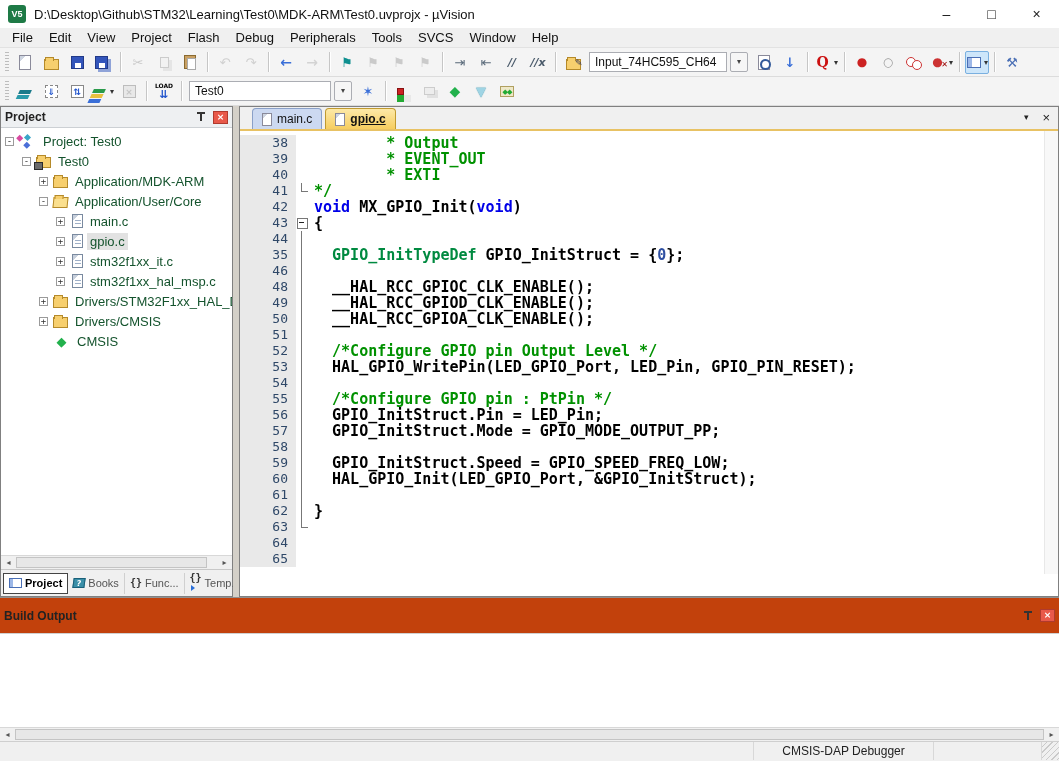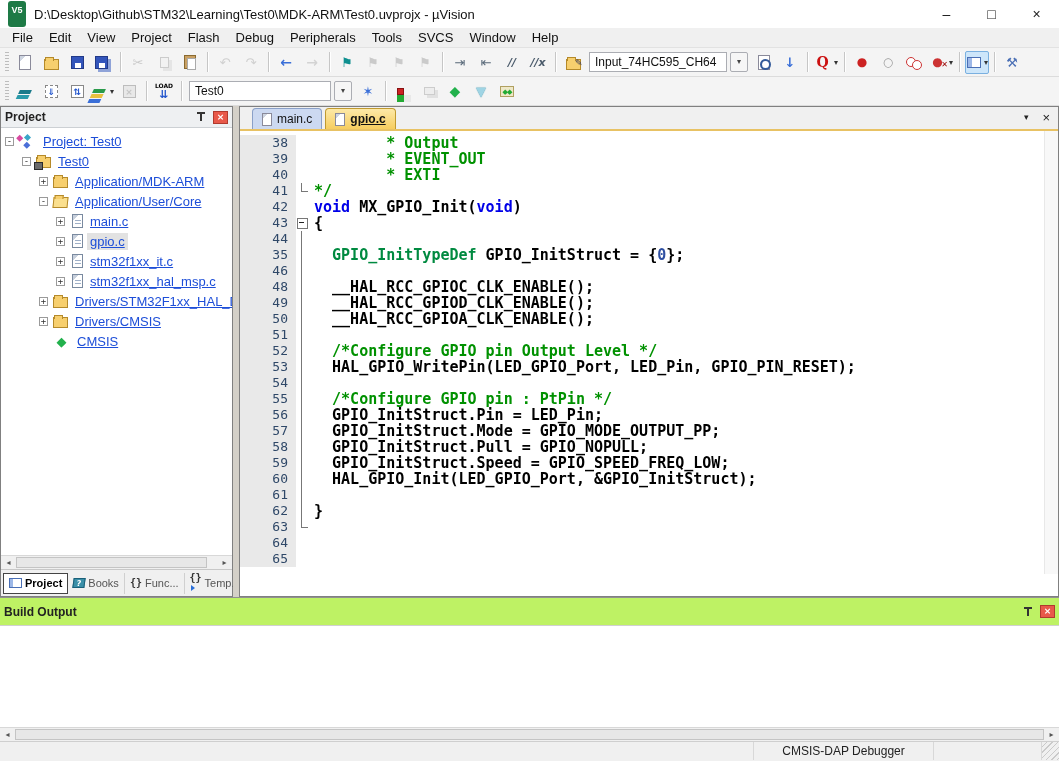--- a/index.html
+++ b/index.html
@@ -1,21 +1,21 @@
 <!DOCTYPE html>
 <html><head>
 <meta charset="utf-8">
 <style>
   * { box-sizing: border-box; margin: 0; padding: 0; }
   html,body { width:1059px; height:761px; overflow:hidden; }
   body { font-family:"Liberation Sans", sans-serif; font-size:12px; background:#f0f0f0; color:#111; position:relative; }
 
   
   .titlebar { height:28px; background:#fff; display:flex; align-items:center; padding-left:8px; }
-  .applogo { width:18px; height:26px; background:#1e7a46; border-radius:3px; color:#fff;
+  .applogo { width:18px; height:18px; background:#1e7a46; border-radius:3px; color:#fff;
              font:bold 9px/18px "Liberation Sans",sans-serif; text-align:center; margin-right:8px; }
   .apptitle { font-size:13px; color:#111; flex:1; white-space:nowrap; overflow:hidden; }
   .winctl { display:flex; height:28px; }
   .winbtn { width:45px; text-align:center; font-size:14px; line-height:28px; color:#222; }
 
   
   .menubar { height:20px; background:#f0f0f0; display:flex; align-items:center; padding-left:4px; border-bottom:1px solid #e2e2e2; }
   .menu-item { padding:0 8px; font-size:13px; color:#111; }
 
   
@@ -85,21 +85,21 @@
   .panel-head { height:21px; background:#eef0f2; border-bottom:1px solid #ccd0d4; display:flex; align-items:center; padding:0 4px; flex:none; }
   .panel-title { flex:1; font-size:12px; font-weight:bold; color:#222; }
   .pin { width:10px; height:12px; position:relative; }
   .pin::before { content:""; position:absolute; left:4px; top:2px; width:2px; height:8px; background:#333; }
   .pin::after { content:""; position:absolute; left:1px; top:1px; width:8px; height:2px; background:#333; }
   .xbtn { width:15px; height:13px; background:#e8594a; border:1px solid #b03a2e; color:#fff; font:bold 9px/11px "DejaVu Sans",sans-serif; text-align:center; margin-left:7px; }
   .tree { flex:1; overflow:hidden; padding-top:3px; }
   .tree-row { height:20px; display:flex; align-items:center; white-space:nowrap; }
   .expander { width:9px; height:9px; border:1px solid #9a9a9a; background:#fff; font:9px/7px "DejaVu Sans Mono",monospace; text-align:center; color:#333; margin-right:5px; flex:none; }
   .expander-spacer { width:14px; flex:none; }
-  .tree-label { font-size:13px; color:#1d4ed8; padding:1px 3px;text-decoration:underline; }
+  .tree-label { font-size:13px; color:#14532d; padding:1px 3px; }
   .tree-row.selected .tree-label { background:#e2e2e2; }
   .ti { width:17px; height:15px; position:relative; margin-right:4px; flex:none; }
   .ti-project::before { content:""; position:absolute; width:5px; height:5px; background:#3aa6c8; transform:rotate(45deg); top:1px; left:6px; box-shadow:-5px 6px 0 #d84aa0, 5px 6px 0 #4a6fd8; }
   .ti-target, .ti-folder, .ti-folder-open { background:#f7cf6e; border:1px solid #b58a2a; width:15px; height:11px; margin-top:3px; }
   .ti-target::before, .ti-folder::before, .ti-folder-open::before { content:""; position:absolute; top:-3px; left:0; width:7px; height:3px; background:#f7cf6e; border:1px solid #b58a2a; border-bottom:none; }
   .ti-folder-open { background:#fadf8e; transform:skewX(-6deg); }
   .ti-target::after { content:""; position:absolute; left:-3px; bottom:-3px; width:7px; height:6px; background:#6a6a6a; border:1px solid #2a2a2a; }
   .ti-file { background:linear-gradient(135deg,#c8d0dc 4px,#fff 0); width:11px; height:14px; border:1px solid #7a8aa0; margin-left:2px; }
   .ti-file::after { content:""; position:absolute; left:2px; top:5px; width:6px; height:6px;
       background:repeating-linear-gradient(#9fb0c8 0 1px, transparent 1px 3px); }
@@ -140,21 +140,21 @@
   .fold.f-box::before { content:""; position:absolute; left:1px; top:3px; width:9px; height:9px; border:1px solid #777; background:#fff; }
   .fold.f-box::after { content:""; position:absolute; left:3px; top:7px; width:5px; height:1px; background:#222; }
   .ctext { font:bold 15px/16px "DejaVu Sans Mono",monospace; white-space:pre; padding-left:4px; color:#000; }
   .seg-c { color:#009100; } .seg-k { color:#0000e8; } .seg-t { color:#008a40; }
   .seg-n { color:#2e4fa2; } .seg-p { color:#000; }
   .vscroll { position:absolute; right:0; top:0; bottom:0; width:14px; background:#f8f8f8; border-left:1px solid #e8e8e8; }
   .editor-bottom { flex:1; background:#fff; }
 
   
   .build-output { height:144px; border-top:1px solid #909090; display:flex; flex-direction:column; background:#fff; }
-  .bo-head { height:28px; background:#bef264; border-bottom:1px solid #d0d0d0; display:flex; align-items:center; padding:12px 4px; flex:none; }
+  .bo-head { height:36px; background:#c2410c; border-bottom:1px solid #d0d0d0; display:flex; align-items:center; padding:12px 4px; flex:none; }
   .bo-body { flex:1; background:#fff; }
 
   
   .statusbar { height:19px; background:#f0f0f0; border-top:1px solid #cfcfcf; display:flex; align-items:center; font-size:12px; color:#222; }
   .ss { height:100%; border-right:1px solid #d8d8d8; display:flex; align-items:center; justify-content:center; }
   .ss1 { flex:1; } .ss2 { width:180px; } .ss3 { width:108px; }
   .grip { }
   .sizegrip { width:17px; height:100%; background:
       repeating-linear-gradient(135deg, transparent 0 3px, #b0b0b0 3px 4px); opacity:.6; }
 </style>
@@ -551,21 +551,20 @@
           <span class="ctext"><span class="seg-p">  GPIO_InitStruct.Pin = LED_Pin;</span></span>
         </div>
         <div class="code-row">
           <span class="ln">57</span>
           <span class="fold f-line"></span>
           <span class="ctext"><span class="seg-p">  GPIO_InitStruct.Mode = GPIO_MODE_OUTPUT_PP;</span></span>
         </div>
         <div class="code-row">
           <span class="ln">58</span>
           <span class="fold f-line"></span>
-          <span class="ctext"><span class="seg-p">  GPIO_InitStruct.Pull = GPIO_NOPULL;</span></span>
         </div>
         <div class="code-row">
           <span class="ln">59</span>
           <span class="fold f-line"></span>
           <span class="ctext"><span class="seg-p">  GPIO_InitStruct.Speed = GPIO_SPEED_FREQ_LOW;</span></span>
         </div>
         <div class="code-row">
           <span class="ln">60</span>
           <span class="fold f-line"></span>
           <span class="ctext"><span class="seg-p">  HAL_GPIO_Init(LED_GPIO_Port, &amp;GPIO_InitStruct);</span></span>

